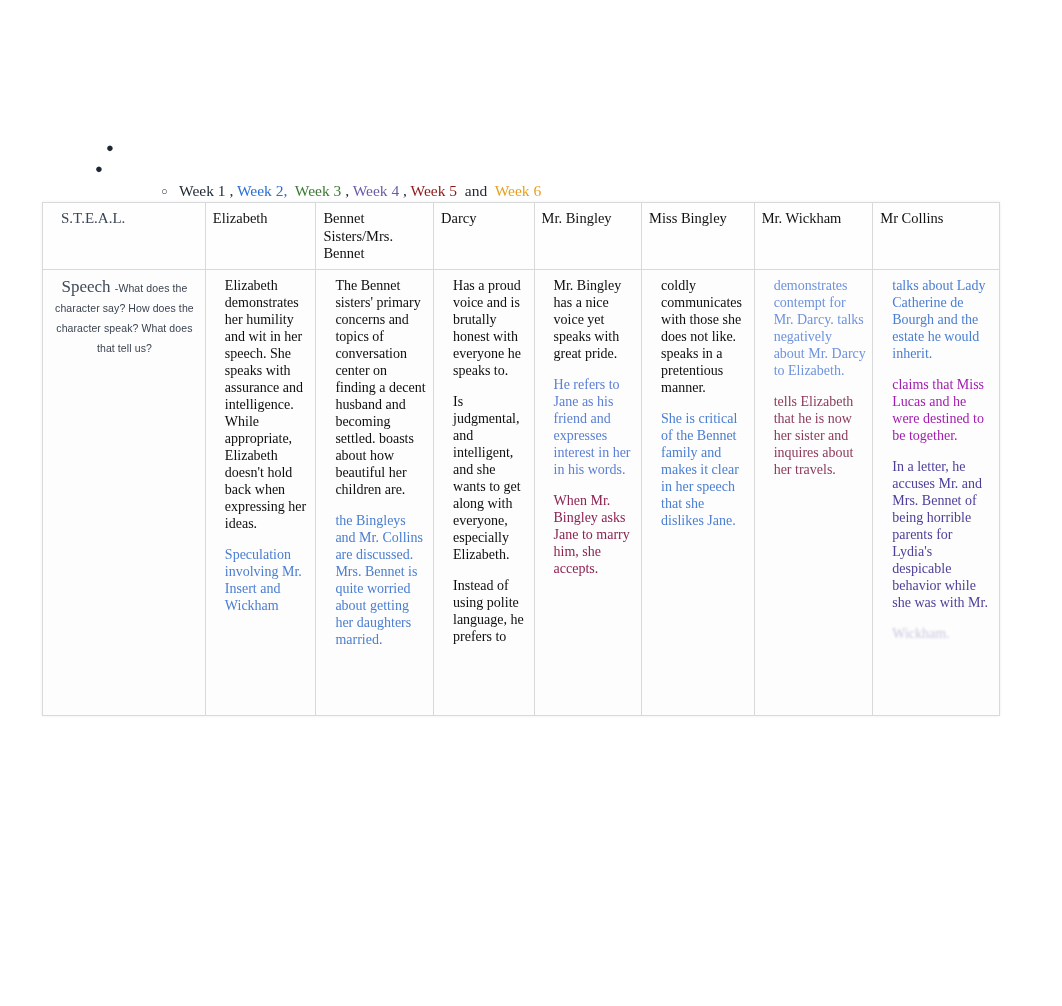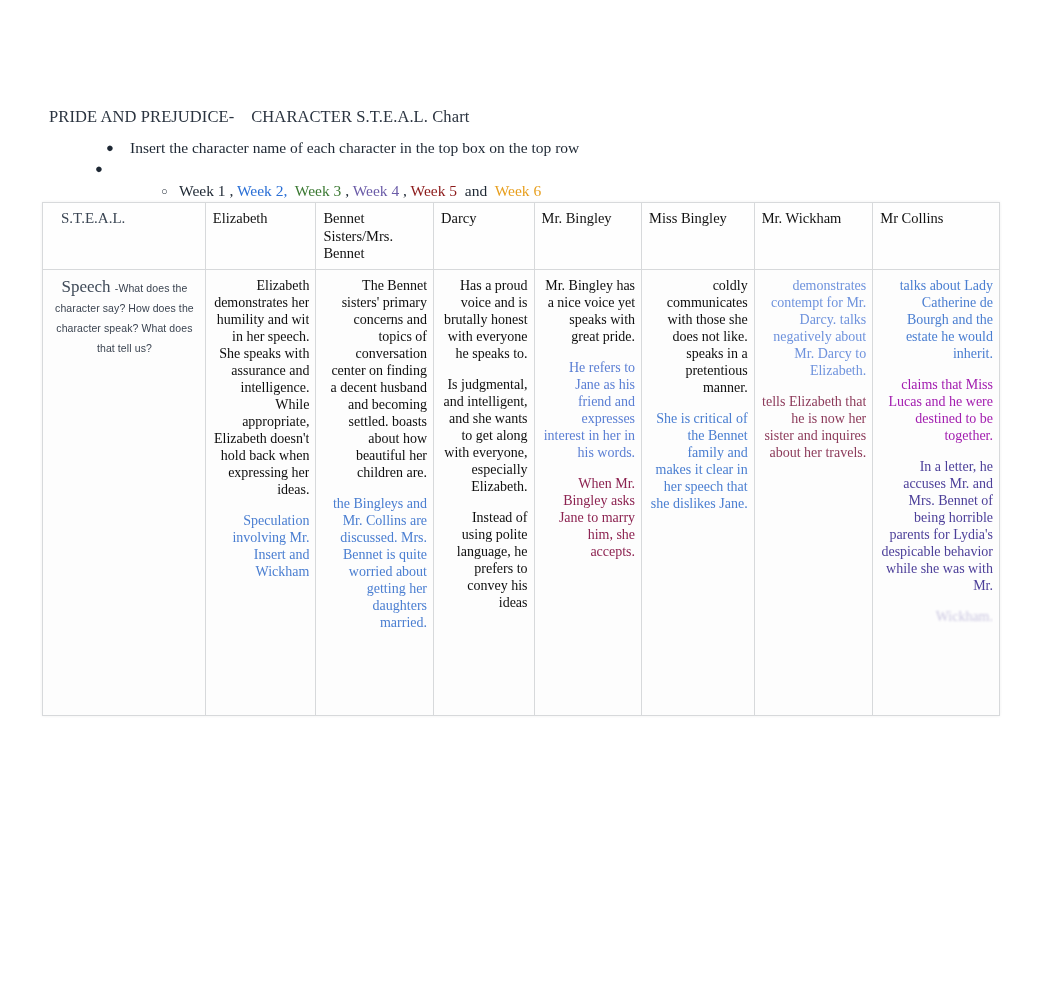--- a/index.html
+++ b/index.html
@@ -146,46 +146,43 @@
   }
 
   
   .cell-body {
     font-family: "Liberation Serif", "DejaVu Serif", serif;
     font-size: 14px;
     line-height: 17px;
     color: #0d0d0d;
   }
   .cell-body p {
-    margin: 0 0 14px 0;
-    text-align: right;
+    margin: 0 0 14px 12px;
   }
   .cell-body p:last-child { margin-bottom: 0; }
 
   .clip-wrap {
     max-height: 370px;
     overflow: hidden;
   }
 
   .faded {
     opacity: 0.30;
     filter: blur(1.1px);
   }
 </style>
 </head>
 <body>
 
 <div class="page">
 
-  <div class="doc-title">PRIDE AND PREJUDICE-    CHARACTER S.T.E.A.L. Chart</div>
 
   <div class="instructions">
     <div class="bullet-row indent1">
       <span class="disc">●</span>
-      <span class="btext">Insert the character name of each character in the top box on the top row</span>
     </div>
     <div class="bullet-row">
       <span class="disc">●</span>
     </div>
     <div class="sub-row">
       <span class="circ">○</span>
       <span class="weeks" id="weeks-holder"><span style="color: rgb(29, 39, 51);">Week 1</span><span style="color: rgb(29, 39, 51);"> , </span><span style="color: rgb(42, 111, 214);">Week 2,</span><span style="color: rgb(29, 39, 51);">  </span><span style="color: rgb(60, 122, 51);">Week 3</span><span style="color: rgb(29, 39, 51);"> , </span><span style="color: rgb(107, 92, 168);">Week 4</span><span style="color: rgb(29, 39, 51);"> , </span><span style="color: rgb(140, 26, 26);">Week 5</span><span style="color: rgb(29, 39, 51);">  </span><span style="color: rgb(29, 39, 51);">and</span><span style="color: rgb(29, 39, 51);">  </span><span style="color: rgb(232, 160, 32);">Week 6</span></span>
     </div>
   </div>
 

